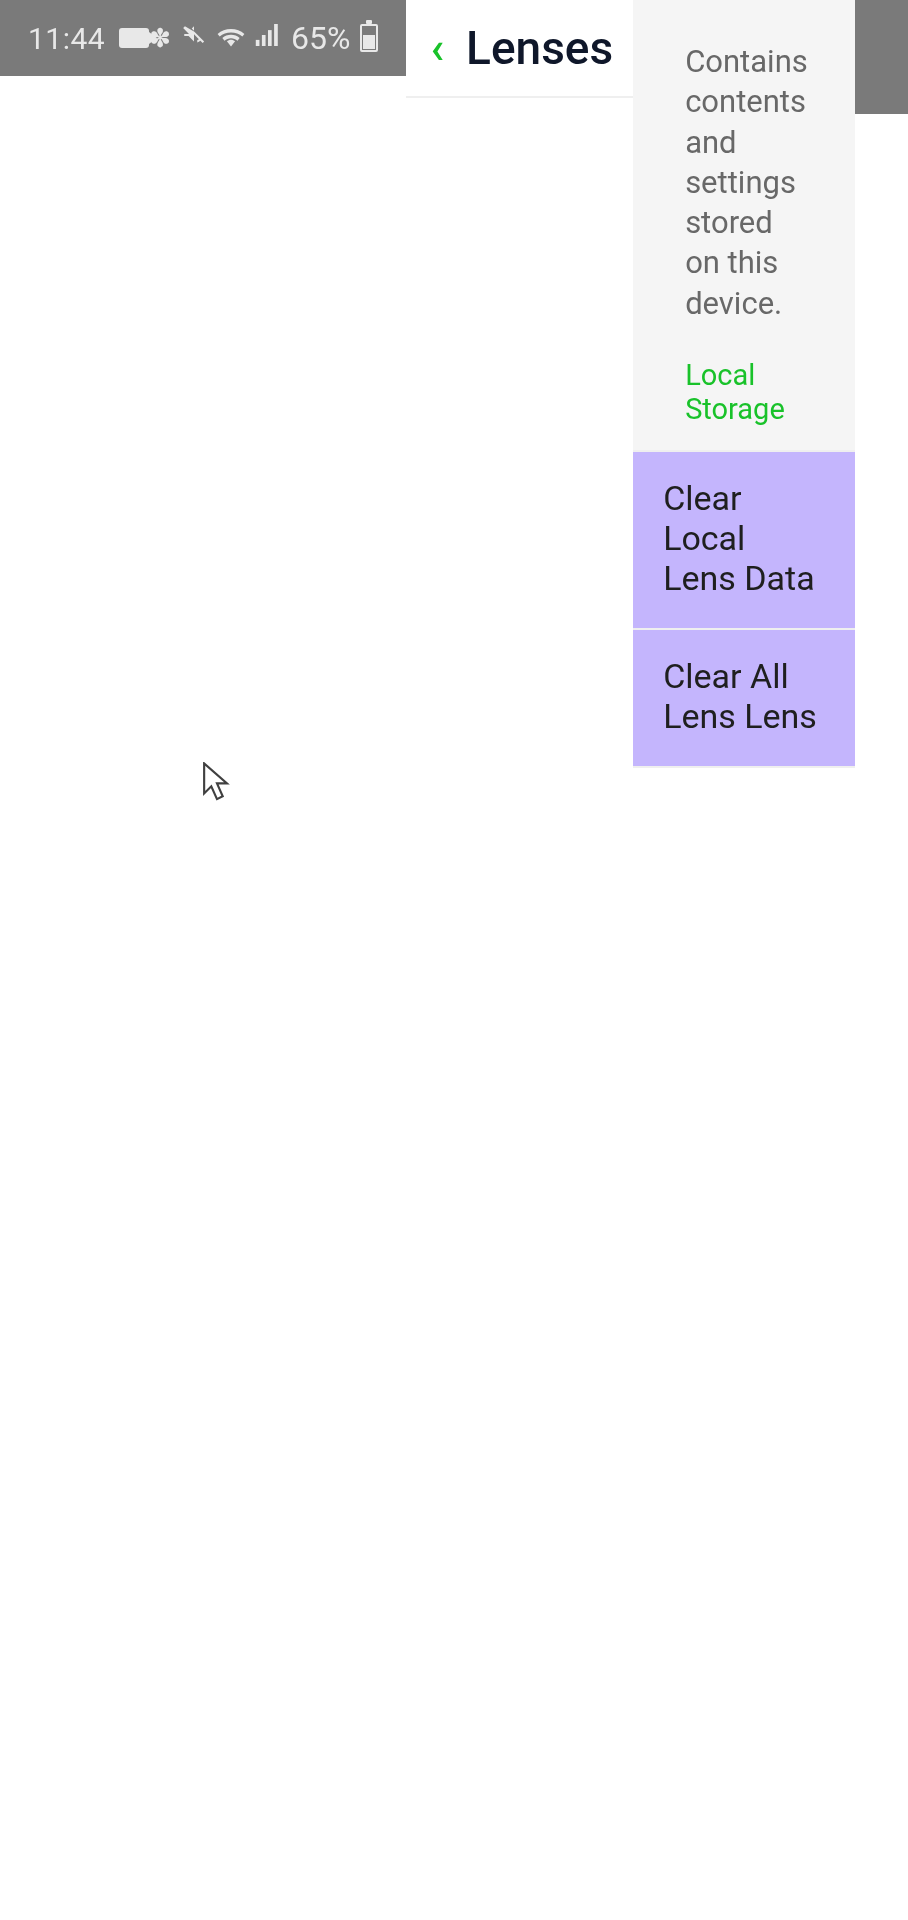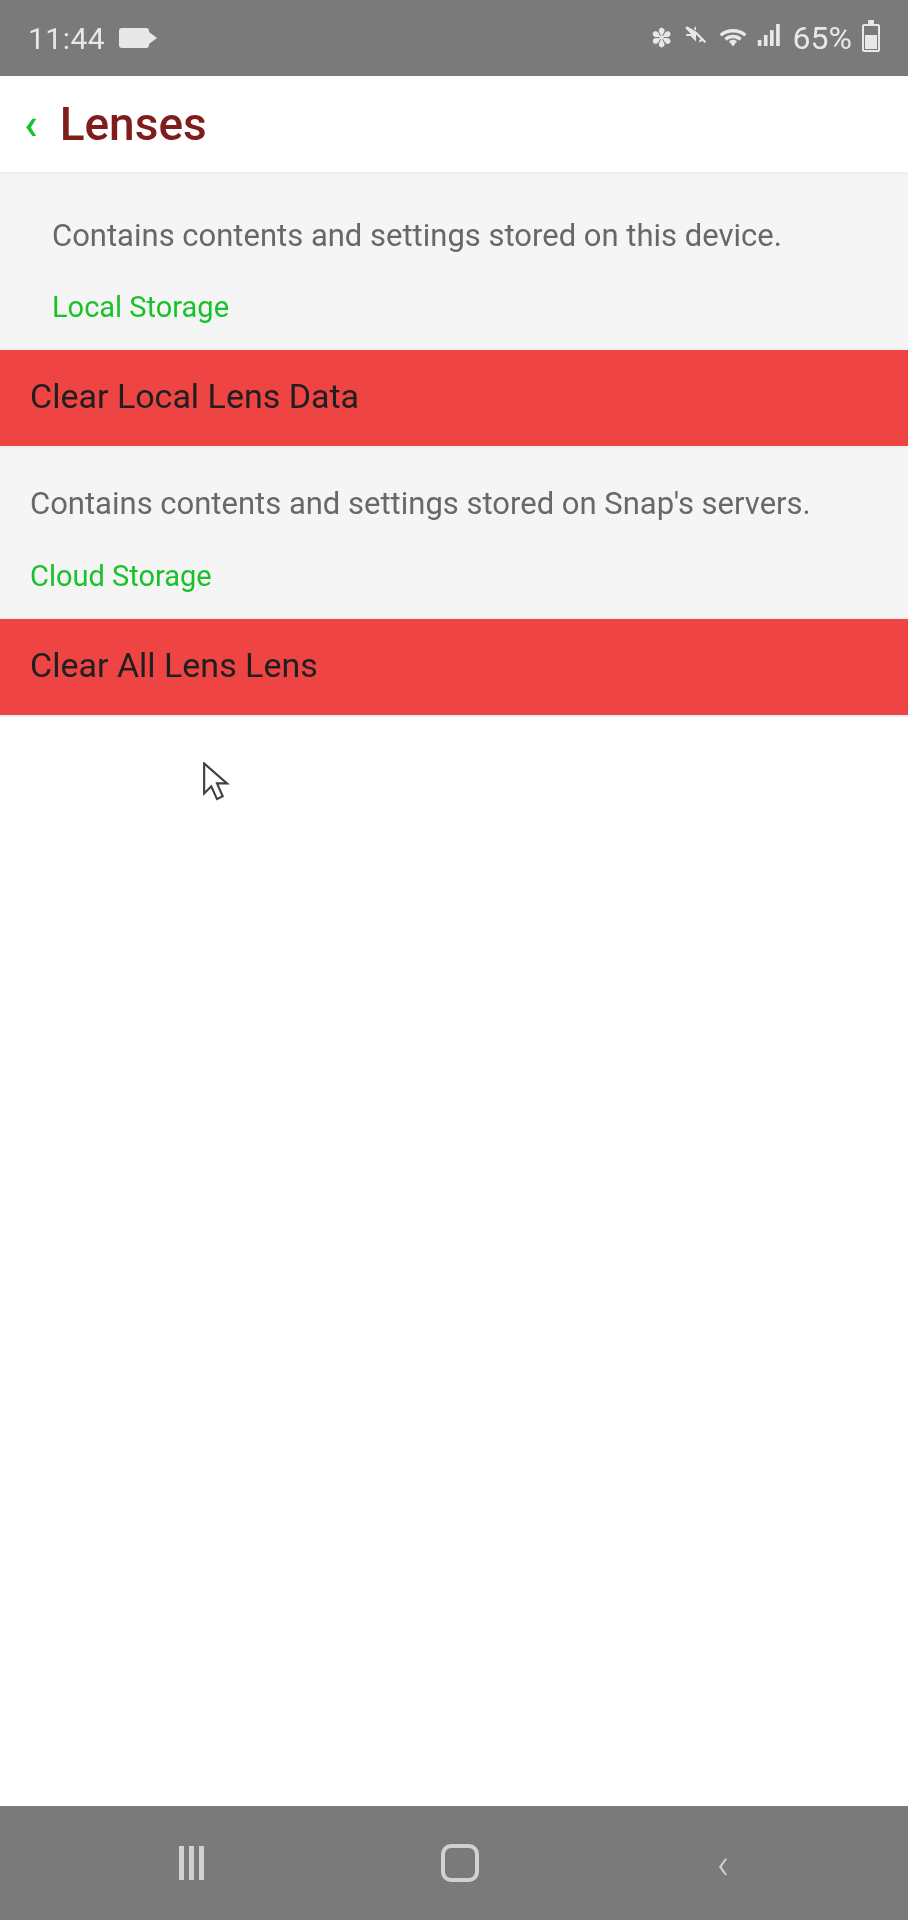--- a/index.html
+++ b/index.html
@@ -13,28 +13,28 @@
     .bt-icon { font-size: 26px; }
     .mute-icon { font-size: 26px; }
     .wifi-icon { font-size: 26px; }
     .signal-icon { font-size: 24px; }
     .battery-text { font-size: 32px; }
     .battery-icon { width: 18px; height: 28px; border: 2px solid #e8e8e8; border-radius: 2px; position: relative; display: inline-block; }
     .battery-icon::before { content: ""; position: absolute; top: -6px; left: 4px; width: 6px; height: 4px; background: #e8e8e8; border-radius: 1px; }
     .battery-icon::after { content: ""; position: absolute; bottom: 1px; left: 1px; right: 1px; height: 60%; background: #e8e8e8; }
     .page-header { height: 98px; width: 100%; background: #ffffff; display: flex; align-items: center; padding: 0 20px; border-bottom: 2px solid #efefef; }
     .chevron-back { color: #19c22a; font-size: 44px; font-weight: 600; margin-right: 22px; margin-left: 4px; line-height: 1; }
-    .page-title { color: #7f1d1d; font-size: 46px; font-weight: 500; }
+    .page-title { color: #0f172a; font-size: 46px; font-weight: 500; }
     .section-header { background: #f5f5f5; padding: 36px 47px 24px 30px; border-bottom: 2px solid #efefef; }
     .section-header.first { padding-top: 42px; padding-left: 52px; }
     .section-desc { color: #686868; font-size: 31px; line-height: 1.3; margin-bottom: 34px; }
     .section-label { color: #19c22a; font-size: 29px; font-weight: 400; margin-top: 16px; }
-    .action-row { background: #ef4444; padding: 26px 30px 30px 30px; border-bottom: 2px solid #efefef; }
+    .action-row { background: #c4b5fd; padding: 26px 30px 30px 30px; border-bottom: 2px solid #efefef; }
     .action-text { color: #1f1f1f; font-size: 34px; font-weight: 400; }
-    .app { display: flex; flex-direction: column; height: 100%; }
+    .app { display: flex; flex-direction: row; height: 100%; }
     .main-scroll { flex: 1; background: #ffffff; }
     .nav-bar { height: 114px; width: 100%; background: #7a7a7a; display: flex; align-items: center; justify-content: space-around; padding: 0 60px; color: #d1d1d1; }
     .nav-recents { display: flex; flex-direction: row; gap: 5px; }
     .nav-recents-bar { width: 5px; height: 34px; background: #d1d1d1; }
     .nav-home { width: 38px; height: 38px; border: 4px solid #d1d1d1; border-radius: 10px; }
     .nav-back { font-size: 42px; font-weight: 300; color: #d1d1d1; }
     .cursor { position: absolute; top: 762px; left: 200px; pointer-events: none; }
     .cursor svg { width: 34px; height: 40px; }
   </style>
 </head>
@@ -79,24 +79,20 @@
 
   <div class="main-scroll">
     <div class="section-header first">
       <div class="section-desc">Contains contents and settings stored on this device.</div>
       <div class="section-label">Local Storage</div>
     </div>
     <div class="action-row">
       <div class="action-text">Clear Local Lens Data</div>
     </div>
 
-    <div class="section-header">
-      <div class="section-desc">Contains contents and settings stored on Snap's servers.</div>
-      <div class="section-label">Cloud Storage</div>
-    </div>
     <div class="action-row">
       <div class="action-text">Clear All Lens Lens</div>
     </div>
   </div>
 
   <div class="nav-bar">
     <div class="nav-recents">
       <div class="nav-recents-bar"></div>
       <div class="nav-recents-bar"></div>
       <div class="nav-recents-bar"></div>

